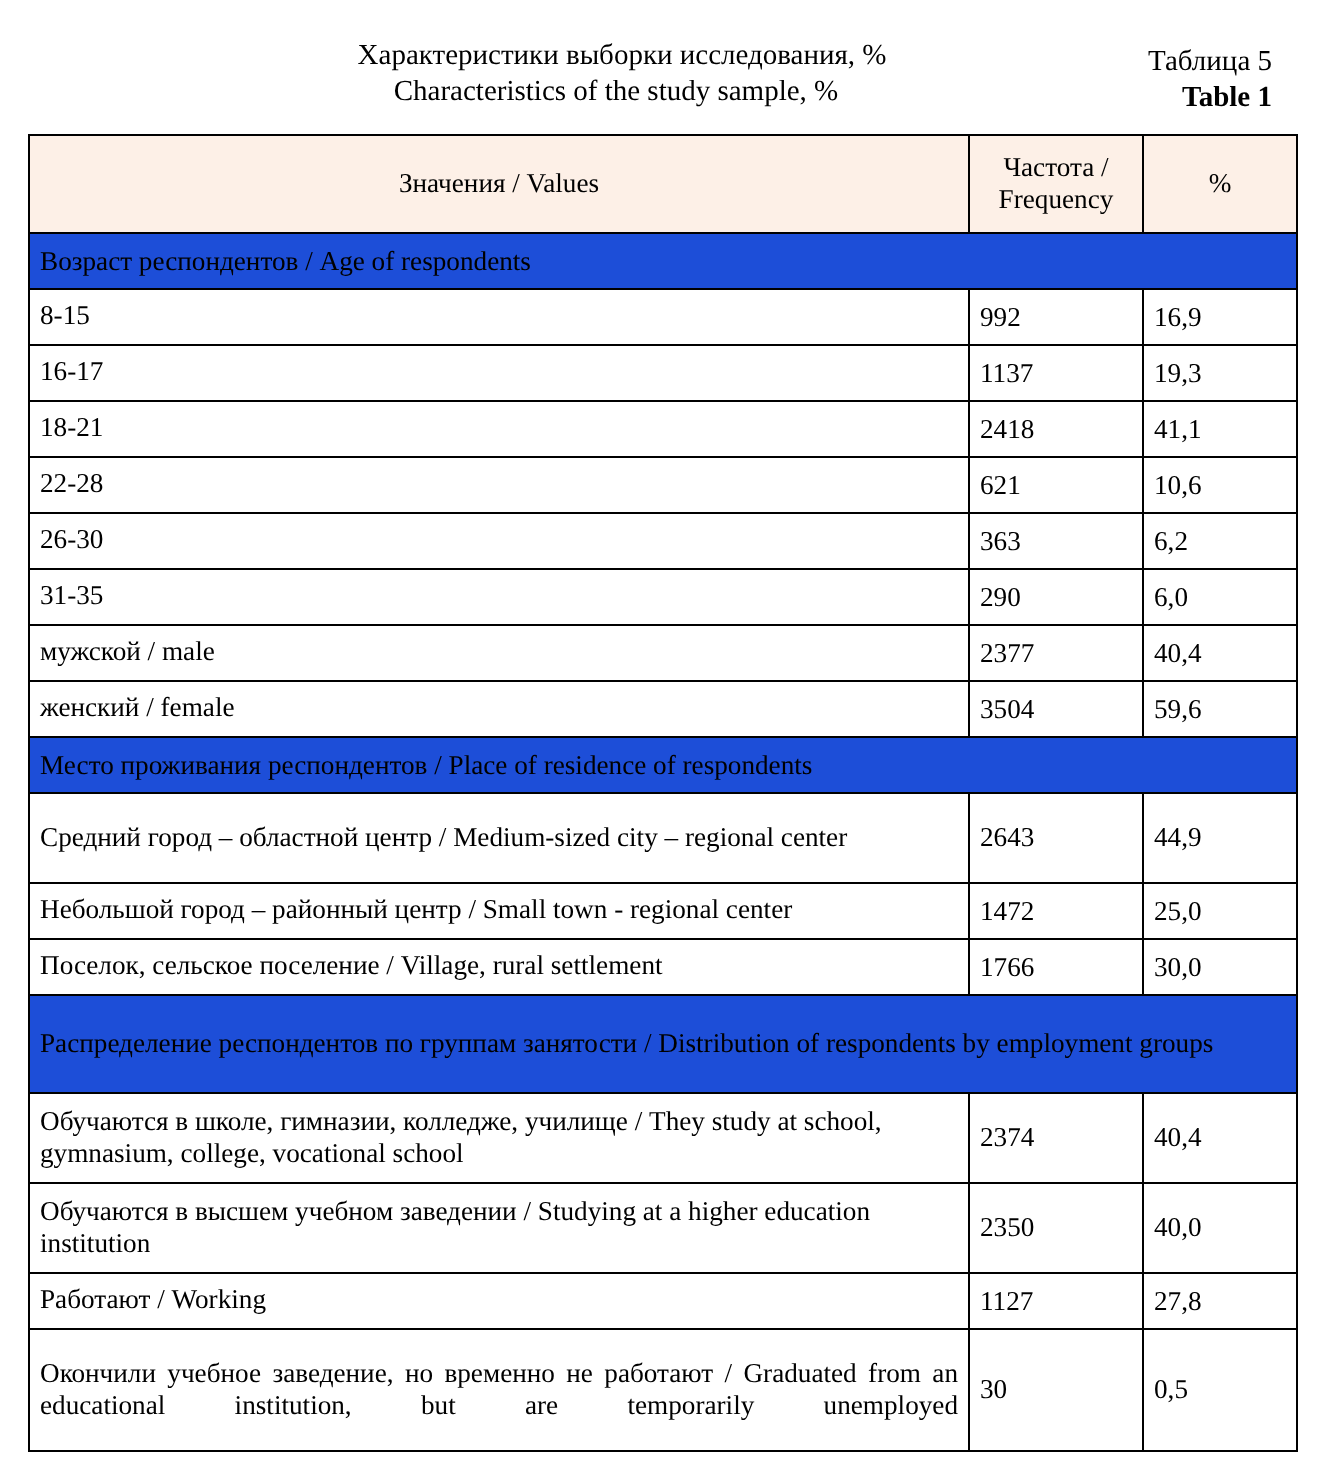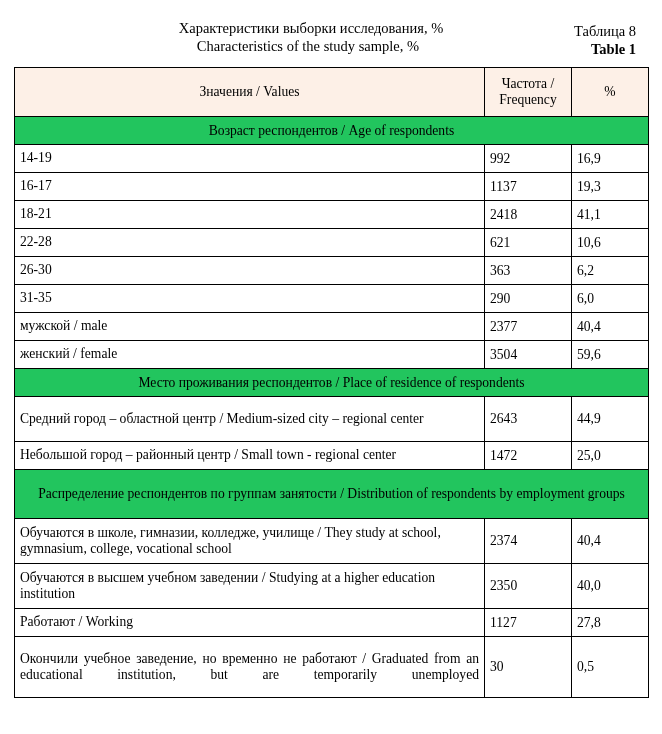--- a/index.html
+++ b/index.html
@@ -61,22 +61,21 @@
   col.c-pct    { width: 77px; }
 
   thead td {
     text-align: center;
     font-weight: normal;
     background: #fdf0e7;
     height: 44px;
     line-height: 1.18;
   }
   td.section {
-    background: #22c55e;
-    text-align: center;
+    background: #1d4ed8;
     height: 23px;
   }
   td.section.two-line {
     height: 44px;
     line-height: 1.2;
   }
   td.label {
     text-align: left;
     line-height: 1.22;
   }
@@ -90,21 +89,21 @@
   tr.r-single td { height: 23px; }
   tr.r-double td { height: 40px; }
   tr.r-triple td { height: 56px; }
 </style>
 </head>
 <body>
 
 <div class="page">
 
   <div class="caption-row caption-num-1">
-    <span>Таблица 8</span>
+    <span>Таблица 5</span>
   </div>
 
   <div class="title-ru">Характеристики выборки исследования, %</div>
 
   <div class="caption-row caption-num-2">
     <span>Table 1</span>
   </div>
 
   <div class="title-en">Characteristics of the study sample, %</div>
 
@@ -120,21 +119,21 @@
         <td>Частота / Frequency</td>
         <td>%</td>
       </tr>
     </thead>
     <tbody>
 
       <tr>
         <td class="section" colspan="3">Возраст респондентов / Age of respondents</td>
       </tr>
       <tr class="r-single">
-        <td class="label">14-19</td>
+        <td class="label">8-15</td>
         <td class="num">992</td>
         <td class="num">16,9</td>
       </tr>
       <tr class="r-single">
         <td class="label">16-17</td>
         <td class="num">1137</td>
         <td class="num">19,3</td>
       </tr>
       <tr class="r-single">
         <td class="label">18-21</td>
@@ -174,20 +173,25 @@
       <tr class="r-double">
         <td class="label">Средний город – областной центр / Medium-sized city – regional center</td>
         <td class="num">2643</td>
         <td class="num">44,9</td>
       </tr>
       <tr class="r-single">
         <td class="label">Небольшой город – районный центр / Small town - regional center</td>
         <td class="num">1472</td>
         <td class="num">25,0</td>
       </tr>
+      <tr class="r-single">
+        <td class="label">Поселок, сельское поселение / Village, rural settlement</td>
+        <td class="num">1766</td>
+        <td class="num">30,0</td>
+      </tr>
 
       <tr>
         <td class="section two-line" colspan="3">Распределение респондентов по группам занятости / Distribution of respondents by employment groups</td>
       </tr>
       <tr class="r-double">
         <td class="label">Обучаются в школе, гимназии, колледже, училище / They study at school, gymnasium, college, vocational school</td>
         <td class="num">2374</td>
         <td class="num">40,4</td>
       </tr>
       <tr class="r-double">

